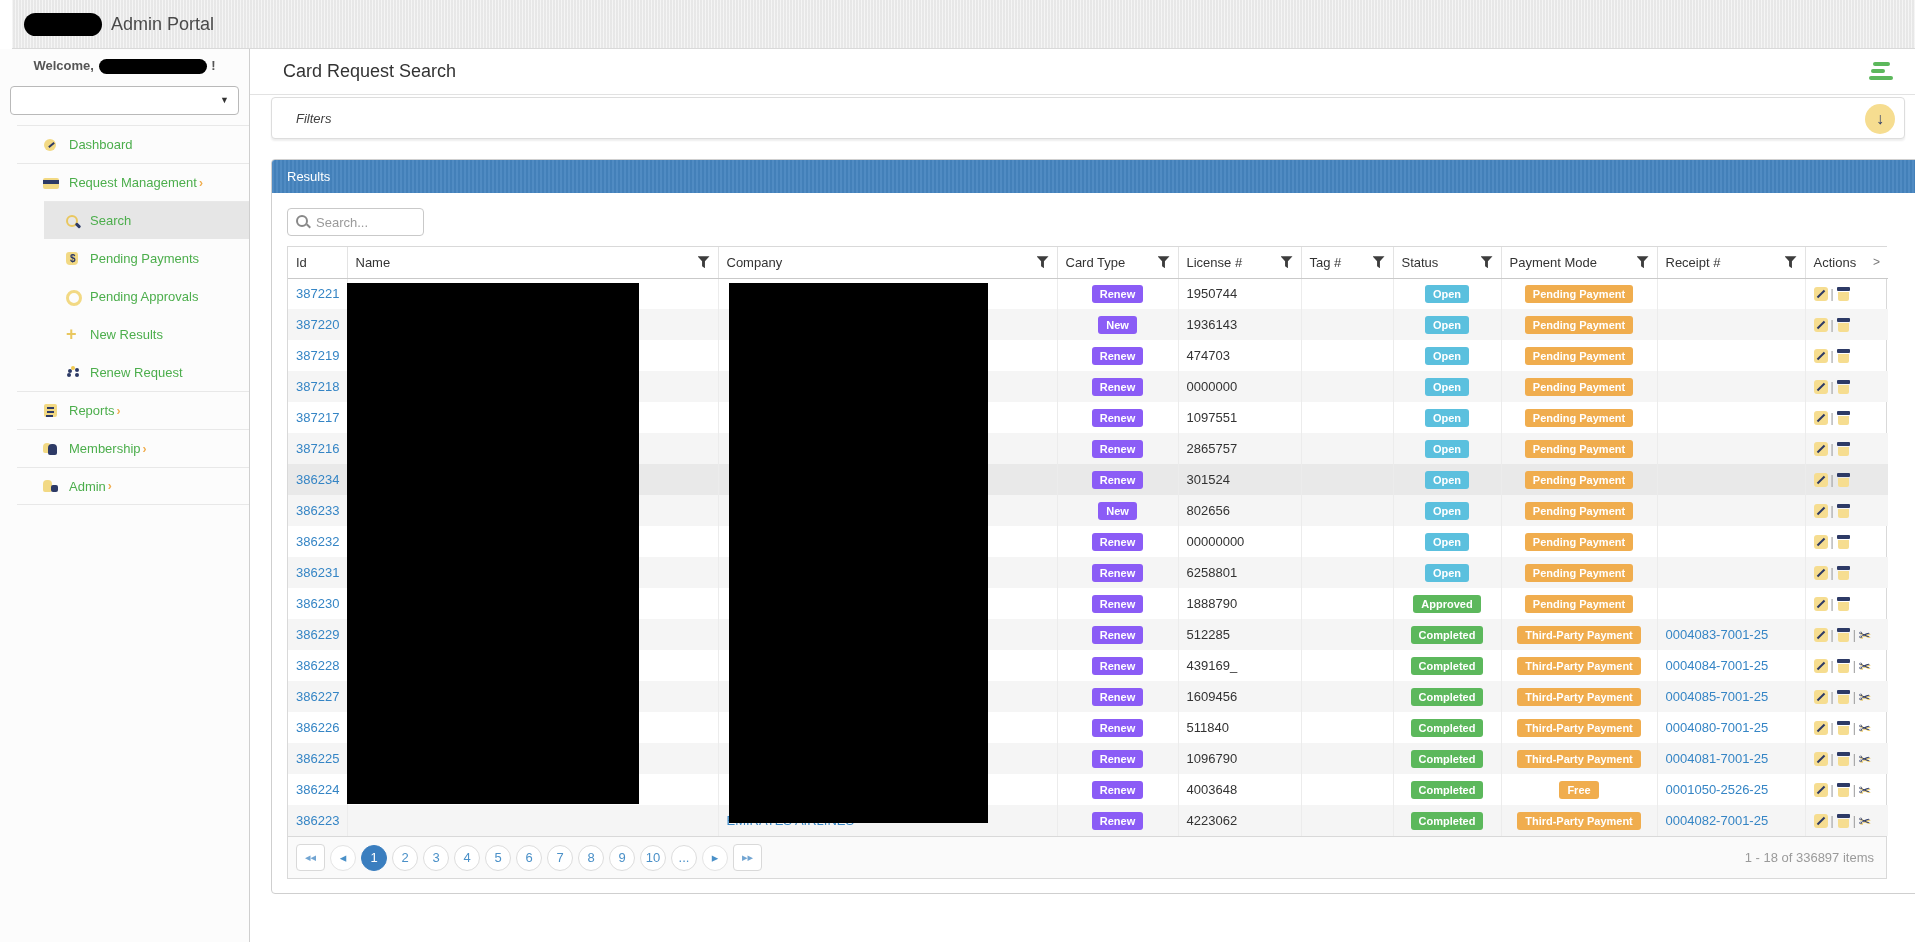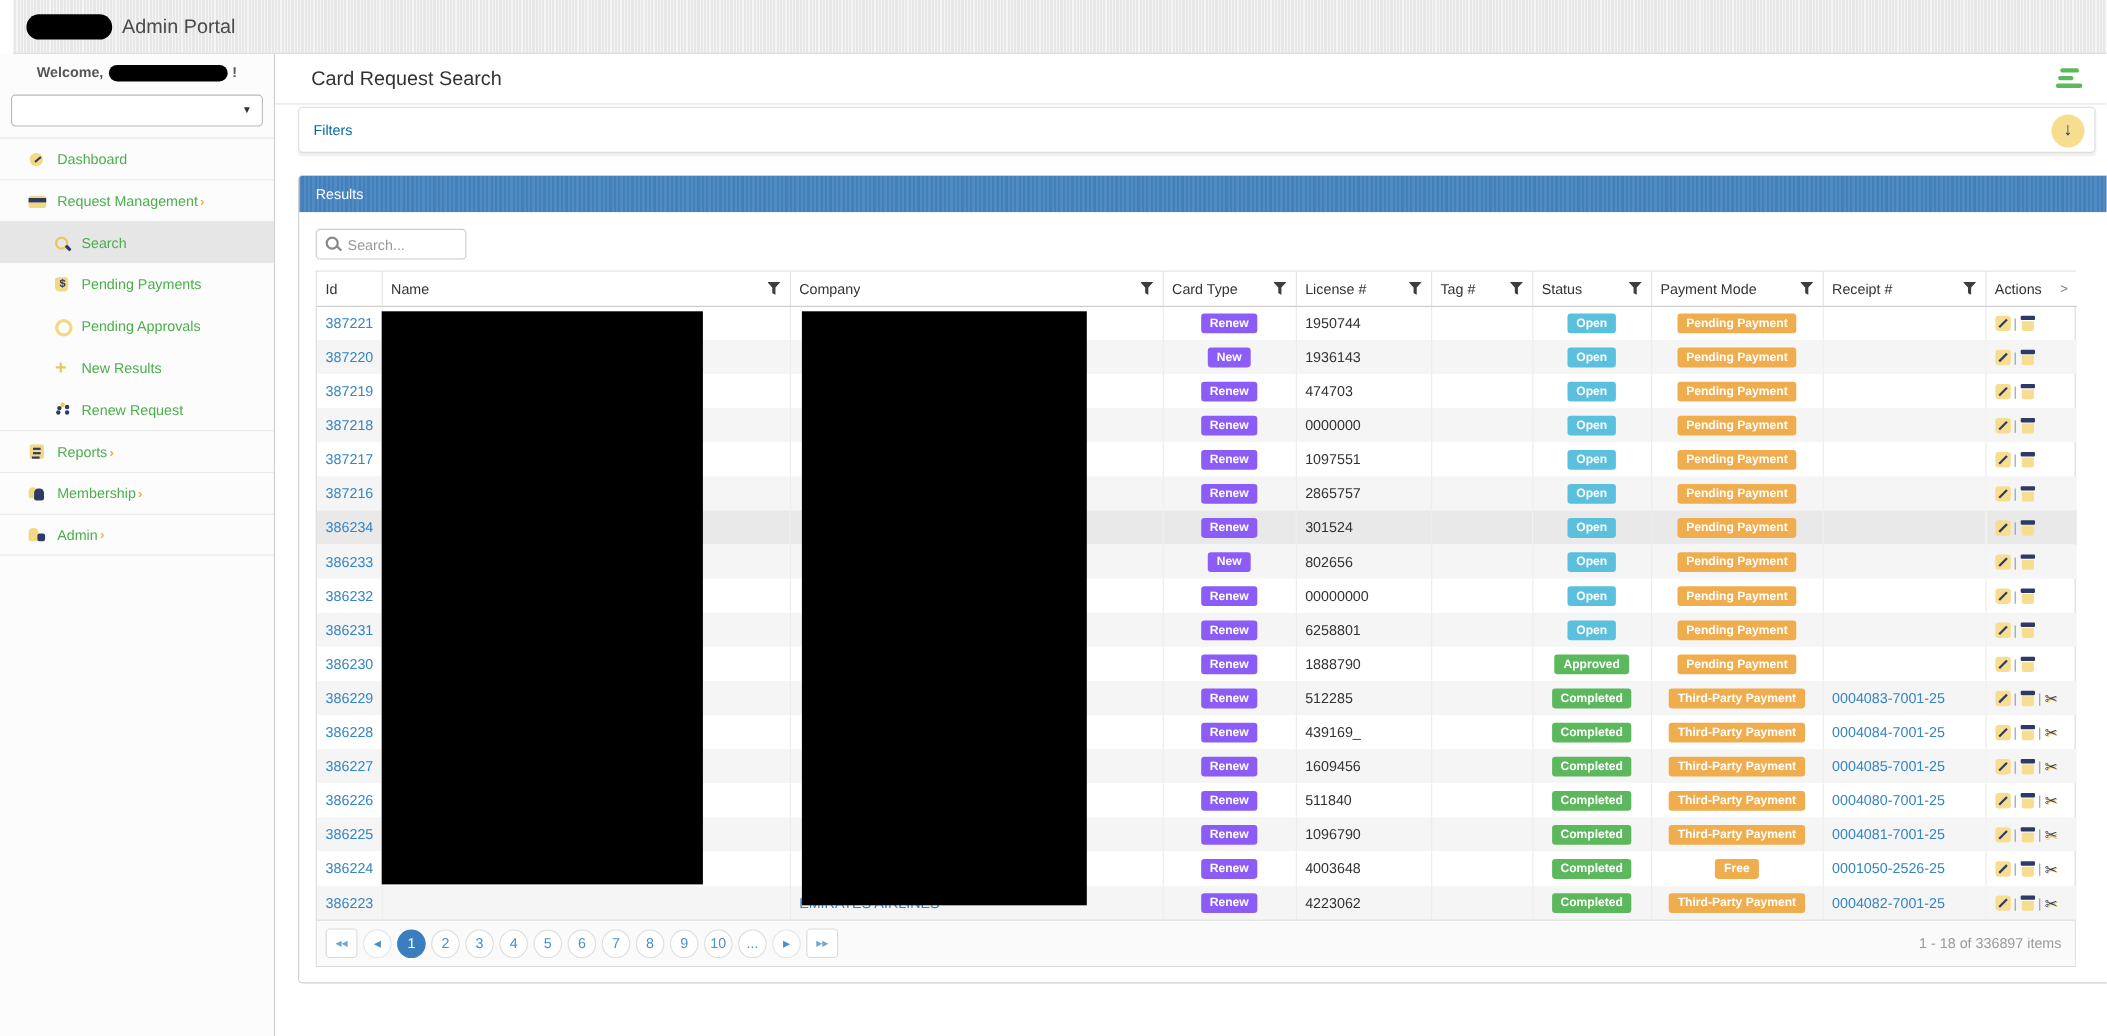--- a/index.html
+++ b/index.html
@@ -23,22 +23,22 @@
   .user-select{ position:relative; margin:7px 10px 10px 10px; height:29px; background:#fff;
     border:1px solid #b9b9b9; border-radius:4px; }
   .user-select .caret{ position:absolute; right:9px; top:8px; font-size:9px; color:#333; }
 
   .menu{ list-style:none; }
   .menu li{ position:relative; height:38px; display:flex; align-items:center;
     border-top:1px solid #e8e8e8; cursor:pointer; }
   .menu li:last-child{ border-bottom:1px solid #e8e8e8; }
   .menu li .lbl{ color:#4cae4c; font-size:13px; }
   .menu li .chev{ color:#f0ad4e; font-size:12px; font-weight:bold; margin-left:2px; }
-  .menu li.top{ padding-left:26px; }
-  .menu li.sub{ padding-left:48px; border-top:none; }
+  .menu li.top{ padding-left:26px;margin-left:17px; }
+  .menu li.sub{ padding-left:20px; border-top:none;margin-left:44px; }
   .menu li.sub.first-sub{ border-top:1px solid #e8e8e8; }
   .menu li.active{ background:#e6e6e6; }
 
   
   .sb-icon{ position:relative; display:inline-block; width:18px; height:16px; margin-right:8px; flex:0 0 18px; }
   .dashboard-icon::before{ content:""; position:absolute; left:1px; top:2px; width:12px; height:12px; border-radius:50%; background:#f2d984; }
   .dashboard-icon::after{ content:""; position:absolute; left:5px; top:7px; width:7px; height:2px; background:#2d3a66; transform:rotate(-40deg); }
   .card-icon::before{ content:""; position:absolute; left:0; top:3px; width:16px; height:11px; border-radius:2px; background:#f2d984; }
   .card-icon::after{ content:""; position:absolute; left:0; top:5px; width:16px; height:4px; background:#2d3a66; }
   .search-icon-sb::before{ content:""; position:absolute; left:2px; top:2px; width:8px; height:8px; border:2px solid #e9c75f; border-radius:50%; }
@@ -62,21 +62,21 @@
   .title-row{ position:relative; height:46px; border-bottom:1px solid #e2e2e2; }
   .page-title{ position:absolute; left:33px; top:12px; font-size:18px; color:#333; }
   .justify-icon{ position:absolute; right:22px; top:13px; width:24px; height:20px; cursor:pointer; }
   .justify-icon span{ display:block; height:4px; border-radius:2px; background:#5cb85c; margin-bottom:3px; }
   .justify-icon .b1{ width:17px; margin-left:4px; }
   .justify-icon .b2{ width:14px; margin-left:2px; }
   .justify-icon .b3{ width:24px; }
 
   .filters-panel{ position:absolute; left:21px; top:48px; width:1634px; height:42px;
     background:#fff; border:1px solid #ddd; border-radius:4px; box-shadow:0 2px 2px rgba(0,0,0,.07); }
-  .filters-label{ position:absolute; left:13px; top:13px; font-size:13px; color:#0369a1; }
+  .filters-label{ position:absolute; left:24px; top:13px; font-size:13px; color:#404040;font-style:italic; }
   .filters-toggle{ position:absolute; right:9px; top:6px; width:30px; height:30px; border-radius:50%;
     background:#f6dd90; border:none; cursor:pointer; }
   .filters-toggle .arr{ color:#2d3a66; font-size:16px; font-weight:bold; line-height:30px; display:block; text-align:center; }
 
   
   .results-panel{ position:absolute; left:21px; top:110px; width:1880px;
     background:#fff; border:1px solid #cfcfcf; border-radius:4px; }
   .panel-heading{ height:33px; background:#4584bf;
     background-image:repeating-linear-gradient(90deg, rgba(255,255,255,.06) 0 2px, rgba(0,0,0,.03) 2px 4px);
     border-radius:3px 3px 0 0; color:#fff; font-size:13px; line-height:33px; padding-left:15px; }

